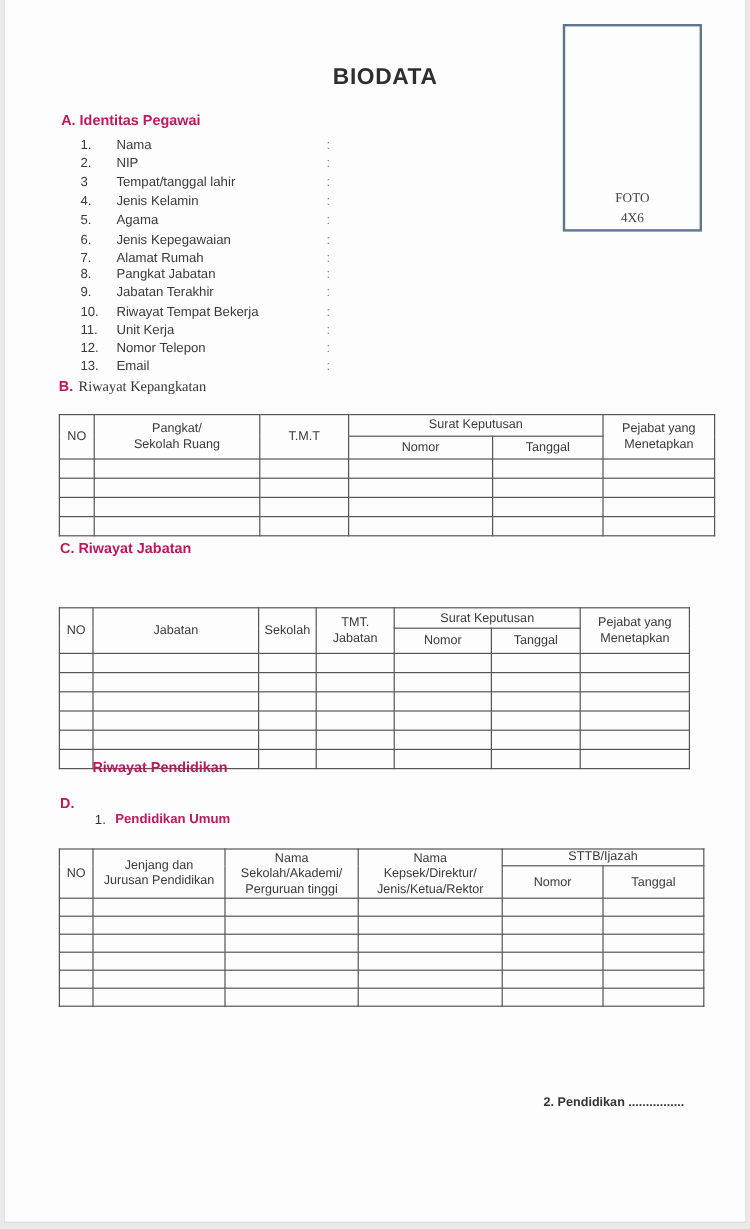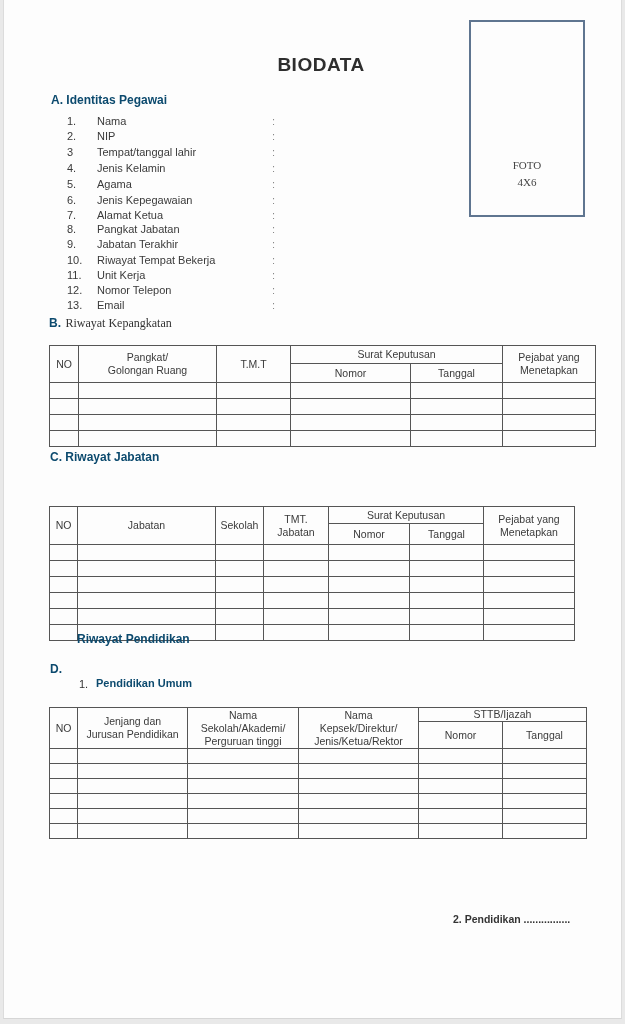--- a/index.html
+++ b/index.html
@@ -12,28 +12,28 @@
       position: absolute; left: 3px; top: 0; width: 617px; height: 1018px;
       background: #fdfdfd; border-left: 1px solid #dcdcdc; border-right: 1px solid #dcdcdc;
       border-bottom: 1px solid #d6d6d6;
     }
     .abs { position: absolute; }
     .title {
       left: 0; width: 642px; top: 54px; text-align: center;
       font-weight: bold; font-size: 19px; letter-spacing: 0.5px; color: #2e2e2e;
     }
     .photo {
-      left: 469px; top: 20px; width: 116px; height: 197px;
+      left: 469px; top: 20px; width: 116px; height: 173px;
       border: 2px solid #5f7590; box-sizing: border-box;
     }
     .photo-label {
       position: absolute; left: 0; right: 0; text-align: center;
       font-family: "Liberation Serif", serif; font-size: 11px; color: #444;
     }
-    .sec-head { font-weight: bold; font-size: 12px; color: #0c4a6e; text-align: center; }
+    .sec-head { font-weight: bold; font-size: 12px; color: #be185d; text-align: center; }
     .sec-head-serif { font-family: "Liberation Serif", serif; font-size: 12px; color: #333; }
     .id-row { position: absolute; left: 67px; font-size: 11px; height: 15px; line-height: 15px; color: #3a3a3a; }
     .id-num { position: absolute; left: 0; width: 20px; }
     .id-label { position: absolute; left: 30px; white-space: nowrap; }
     .id-colon { position: absolute; left: 205px; color: #888; }
     table.grid {
       position: absolute; border-collapse: collapse; table-layout: fixed;
       font-size: 10.5px; color: #3a3a3a;
     }
     table.grid td, table.grid th {
@@ -82,21 +82,21 @@
       <span class="id-label">Agama</span>
       <span class="id-colon">:</span>
     </div>
     <div class="id-row" style="top: 193px;">
       <span class="id-num">6.</span>
       <span class="id-label">Jenis Kepegawaian</span>
       <span class="id-colon">:</span>
     </div>
     <div class="id-row" style="top: 208px;">
       <span class="id-num">7.</span>
-      <span class="id-label">Alamat Ketua</span>
+      <span class="id-label">Alamat Rumah</span>
       <span class="id-colon">:</span>
     </div>
     <div class="id-row" style="top: 222px;">
       <span class="id-num">8.</span>
       <span class="id-label">Pangkat Jabatan</span>
       <span class="id-colon">:</span>
     </div>
     <div class="id-row" style="top: 237px;">
       <span class="id-num">9.</span>
       <span class="id-label">Jabatan Terakhir</span>
@@ -134,21 +134,21 @@
     <col style="width:29px">
       <col style="width:138px">
       <col style="width:74px">
       <col style="width:120px">
       <col style="width:92px">
       <col style="width:93px">
   </colgroup>
   <tbody>
       <tr style="height:18px">
     <th rowspan="2">NO</th>
-    <th rowspan="2"><span>Pangkat/</span><br><span>Golongan Ruang</span></th>
+    <th rowspan="2"><span>Pangkat/</span><br><span>Sekolah Ruang</span></th>
     <th rowspan="2">T.M.T</th>
     <th colspan="2">Surat Keputusan</th>
     <th rowspan="2"><span>Pejabat yang</span><br><span>Menetapkan</span></th>
   </tr>
   <tr style="height:19px">
     <th>Nomor</th>
     <th>Tanggal</th>
   </tr>
   </tbody>
     <tbody id="tb-b">

